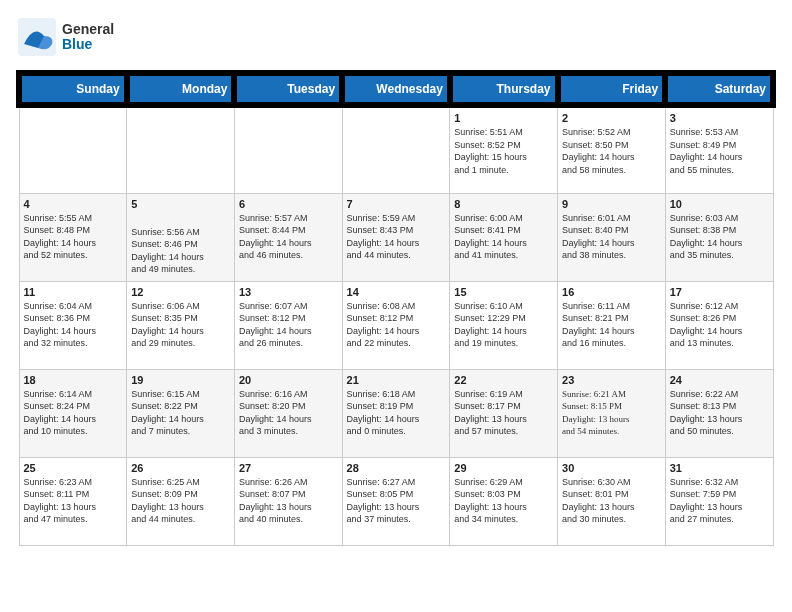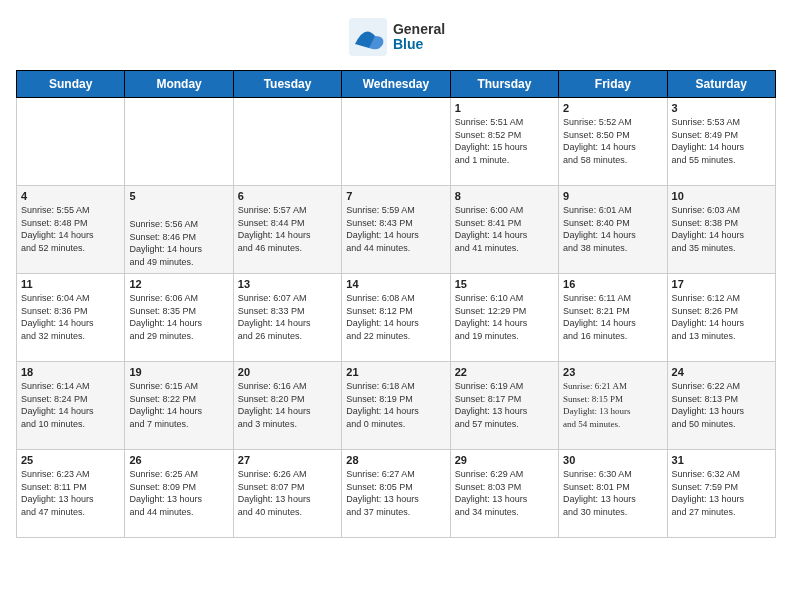--- a/index.html
+++ b/index.html
@@ -5,21 +5,21 @@
     * { box-sizing: border-box; margin: 0; padding: 0; }
     body {
       font-family: Arial, sans-serif;
       background: #fff;
       width: 792px;
       min-height: 612px;
       padding: 16px;
     }
     .header {
       display: flex;
-      justify-content: center;
+      justify-content: flex-start;
       align-items: flex-start;
       margin-bottom: 12px;
     }
     .logo {
       display: flex;
       align-items: center;
     }
     .title-block {
       text-align: right;
     }
@@ -37,22 +37,22 @@
       width: 100%;
       border-collapse: collapse;
       table-layout: fixed;
     }
     thead tr th {
       background-color: #1a6fba;
       color: #fff;
       font-size: 12px;
       font-weight: bold;
       padding: 6px 4px;
-      text-align: center;
-      border: 1px solid #000000;
+      text-align: right;
+      border: 6px solid #000000;
     }
     tbody tr td {
       vertical-align: top;
       border: 1px solid #ccc;
       padding: 4px 4px;
       font-size: 9.5px;
       color: #222;
       min-height: 80px;
       height: 88px;
     }
@@ -201,21 +201,21 @@
         <td>
           <span class="day-number">12</span>
           <div class="cell-content" style="white-space: pre-line;">Sunrise: 6:06 AM
 Sunset: 8:35 PM
 Daylight: 14 hours
 and 29 minutes.</div>
         </td>
         <td>
           <span class="day-number">13</span>
           <div class="cell-content" style="white-space: pre-line;">Sunrise: 6:07 AM
-Sunset: 8:33 PM
+Sunset: 8:12 PM
 Daylight: 14 hours
 and 26 minutes.</div>
         </td>
         <td>
           <span class="day-number">14</span>
           <div class="cell-content" style="white-space: pre-line;">Sunrise: 6:08 AM
 Sunset: 8:12 PM
 Daylight: 14 hours
 and 22 minutes.</div>
         </td>

